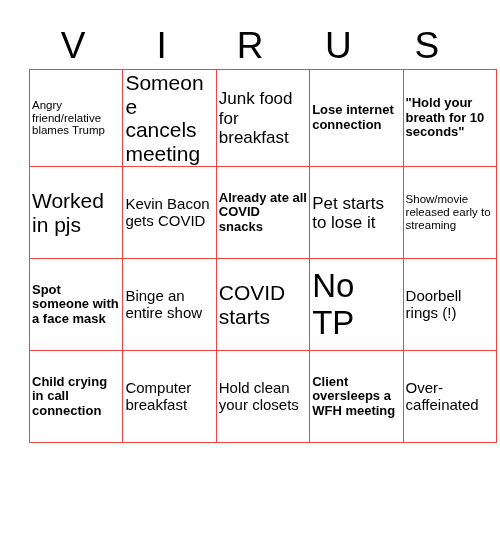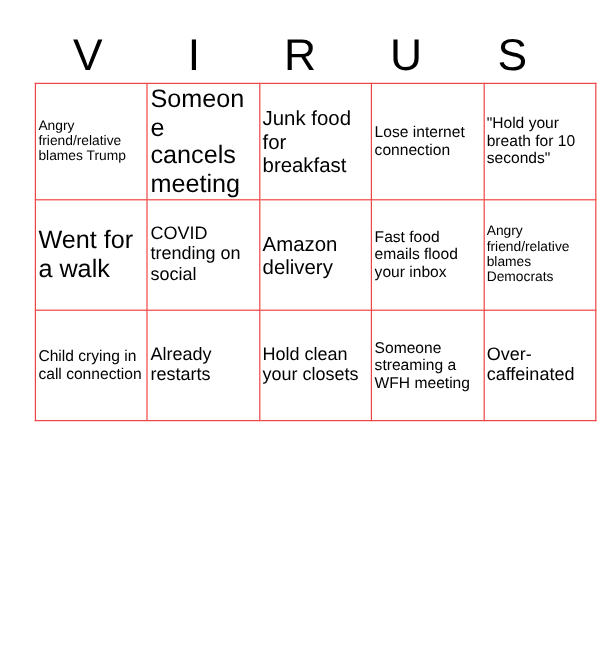--- a/index.html
+++ b/index.html
@@ -47,21 +47,21 @@
     padding: 1px 2px;
     text-align: left;
     vertical-align: middle;
     color: #000000;
     line-height: 1.12;
     word-wrap: break-word;
     overflow-wrap: break-word;
     hyphens: none;
   }
   .sz-xs { font-size: 11.5px; }
-  .sz-s  { font-size: 13px; }
+  .sz-s  { font-size: 13px; font-weight: bold; }
   .sz-m  { font-size: 15px; }
   .sz-l  { font-size: 17px; }
   .sz-xl { font-size: 21px; }
   .sz-xxl{ font-size: 33px; line-height: 1.04; }
 </style>
 </head>
 <body>
 
 <div id="card">
 
@@ -76,29 +76,36 @@
   <table id="grid">
     <tbody>
       <tr>
         <td class="sz-xs">Angry friend/relative blames Trump</td>
         <td class="sz-xl">Someone cancels meeting</td>
         <td class="sz-l">Junk food for breakfast</td>
         <td class="sz-s">Lose internet connection</td>
         <td class="sz-s">"Hold your breath for 10 seconds"</td>
       </tr>
       <tr>
-        <td class="sz-xl">Went for a walk</td>
-        <td class="sz-m">COVID trending on social</td>
-        <td class="sz-l">Amazon delivery</td>
-        <td class="sz-s">Fast food emails flood your inbox</td>
-        <td class="sz-xs">Angry friend/relative blames Democrats</td>
+        <td class="sz-xl">Worked in pjs</td>
+        <td class="sz-m">Kevin Bacon gets COVID</td>
+        <td class="sz-s">Already ate all COVID snacks</td>
+        <td class="sz-l">Pet starts to lose it</td>
+        <td class="sz-xs">Show/movie released early to streaming</td>
+      </tr>
+      <tr>
+        <td class="sz-s">Spot someone with a face mask</td>
+        <td class="sz-m">Binge an entire show</td>
+        <td class="sz-xl">COVID starts</td>
+        <td class="sz-xxl">No TP</td>
+        <td class="sz-m">Doorbell rings (!)</td>
       </tr>
       <tr>
         <td class="sz-s">Child crying in call connection</td>
-        <td class="sz-m">Already restarts</td>
+        <td class="sz-m">Computer breakfast</td>
         <td class="sz-m">Hold clean your closets</td>
-        <td class="sz-s">Someone streaming a WFH meeting</td>
+        <td class="sz-s">Client oversleeps a WFH meeting</td>
         <td class="sz-m">Over-caffeinated</td>
       </tr>
     </tbody>
   </table>
 
 </div>
 
 </body></html>

